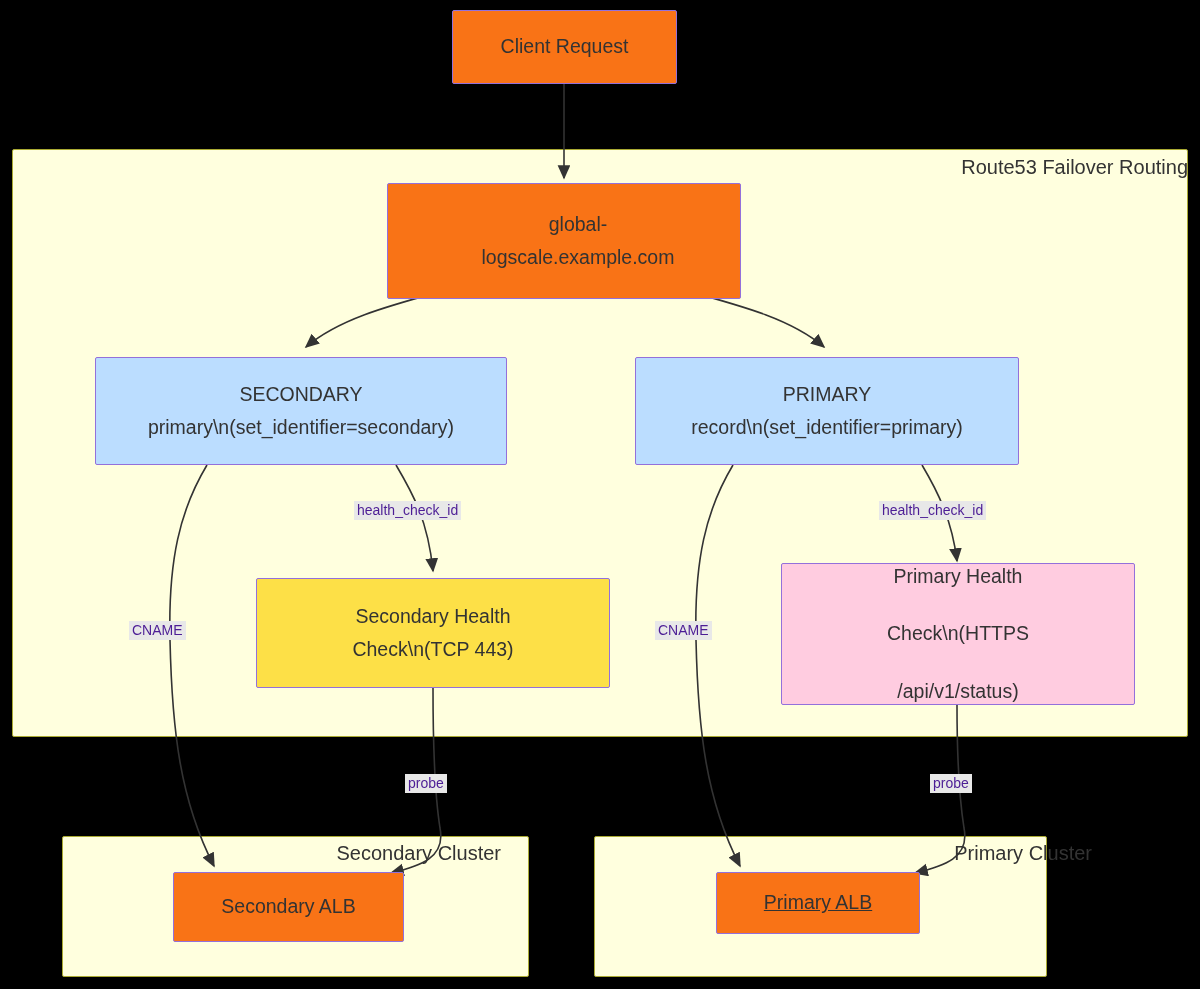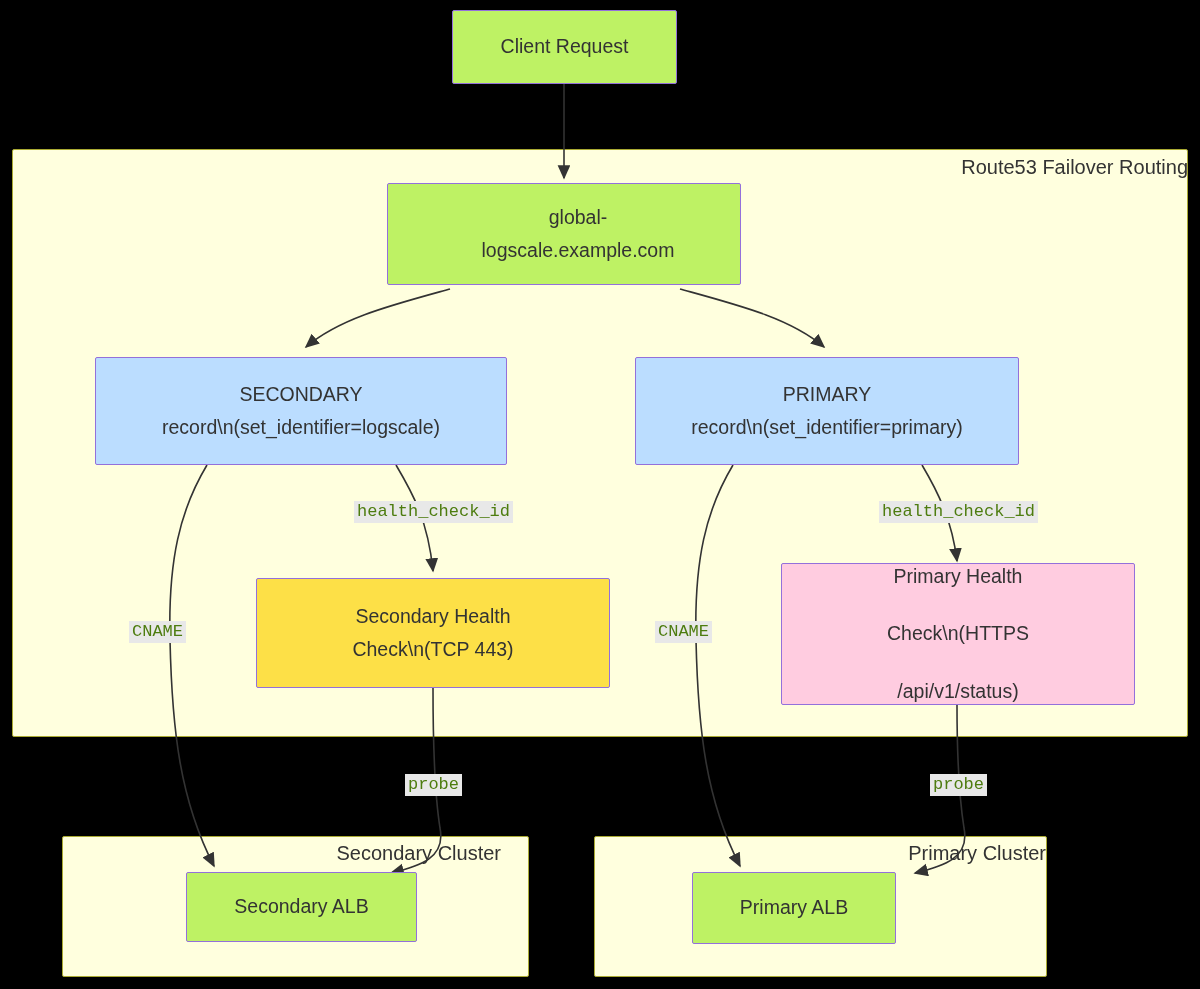--- a/index.html
+++ b/index.html
@@ -46,34 +46,33 @@
     border: 1.4px solid #aaaa33;
     border-radius: 2px;
   }
   .cluster-label {
     position: absolute;
     font-size: 20px;
     color: #333333;
     white-space: nowrap;
     text-align: right;
   }
-  .fill-lav { background: #bef264; align-items: center; }
+  .fill-lav { background: #f97316; align-items: center; }
   .fill-blue { background: #bbddff; }
   .fill-green { background: #fde047; }
   .fill-pink { background: #ffcce0; }
   .edge-label {
     position: absolute;
     background: #e8e8e8;
-    color: #4d7c0f;
-    font-size: 17px;
+    color: #4c1d95;
+    font-size: 14px;
     line-height: 1.2;
     padding: 1px 3px;
     white-space: nowrap;
     text-align: center;
-    font-family: Liberation Mono, monospace;
   }
 </style>
 </head>
 <body>
 
 <div id="stage">
 
   <div class="cluster" style="left:12px; top:149px; width:1176px; height:588px;"></div>
   <div class="cluster" style="left:62px; top:836px; width:467px; height:141px;"></div>
   <div class="cluster" style="left:594px; top:836px; width:453px; height:141px;"></div>
@@ -101,57 +100,57 @@
       <path d="M733,465 C706,510 694,560 696,640 C698,730 706,800 740,866"></path>
 
       <path d="M433,688 C433,740 434,790 440,828 C446,858 420,866 391,873"></path>
 
       <path d="M957,705 C957,745 958,790 964,828 C970,858 944,866 915,873"></path>
     </g>
   </svg>
 
   <div class="cluster-label" style="left:12px; top:156px; width:1176px;">Route53 Failover Routing</div>
   <div class="cluster-label" style="left:62px; top:842px; width:439px;">Secondary Cluster</div>
-  <div class="cluster-label" style="left:560px; top:842px; width:453px;padding-left:33px;">Primary Cluster</div>
+  <div class="cluster-label" style="left:606px; top:842px; width:453px;padding-left:33px;">Primary Cluster</div>
 
   <div class="node fill-lav" style="left:452px; top:10px; width:225px; height:74px;">
     <span class="line">Client Request</span>
   </div>
 
-  <div class="node fill-lav" style="left:387px; top:183px; width:354px; height:102px;padding-left:28px;">
+  <div class="node fill-lav" style="left:387px; top:183px; width:354px; height:116px;padding-left:28px;">
     <span class="line">global-</span>
     <span class="line">logscale.example.com</span>
   </div>
 
   <div class="node fill-blue" style="left:95px; top:357px; width:412px; height:108px;">
     <span class="line">SECONDARY</span>
-    <span class="line">record\n(set_identifier=logscale)</span>
+    <span class="line">primary\n(set_identifier=secondary)</span>
   </div>
 
   <div class="node fill-blue" style="left:635px; top:357px; width:384px; height:108px;">
     <span class="line">PRIMARY</span>
     <span class="line">record\n(set_identifier=primary)</span>
   </div>
 
   <div class="node fill-green" style="left:256px; top:578px; width:354px; height:110px;">
     <span class="line">Secondary Health</span>
     <span class="line">Check\n(TCP 443)</span>
   </div>
 
   <div class="node fill-pink" style="left:781px; top:563px; width:354px; height:142px;gap:24px;">
     <span class="line">Primary Health</span>
     <span class="line">Check\n(HTTPS</span>
     <span class="line">/api/v1/status)</span>
   </div>
 
-  <div class="node fill-lav" style="left:186px; top:872px; width:231px; height:70px;">
+  <div class="node fill-lav" style="left:173px; top:872px; width:231px; height:70px;">
     <span class="line">Secondary ALB</span>
   </div>
 
-  <div class="node fill-lav" style="left:692px; top:872px; width:204px; height:72px;">
+  <div class="node fill-lav" style="left:716px; top:872px; width:204px; height:62px;text-decoration:underline;">
     <span class="line">Primary ALB</span>
   </div>
 
   <div class="edge-label" style="left:354px; top:501px;">health_check_id</div>
   <div class="edge-label" style="left:879px; top:501px;">health_check_id</div>
   <div class="edge-label" style="left:129px; top:621px;">CNAME</div>
   <div class="edge-label" style="left:655px; top:621px;">CNAME</div>
   <div class="edge-label" style="left:405px; top:774px;">probe</div>
   <div class="edge-label" style="left:930px; top:774px;">probe</div>
 

